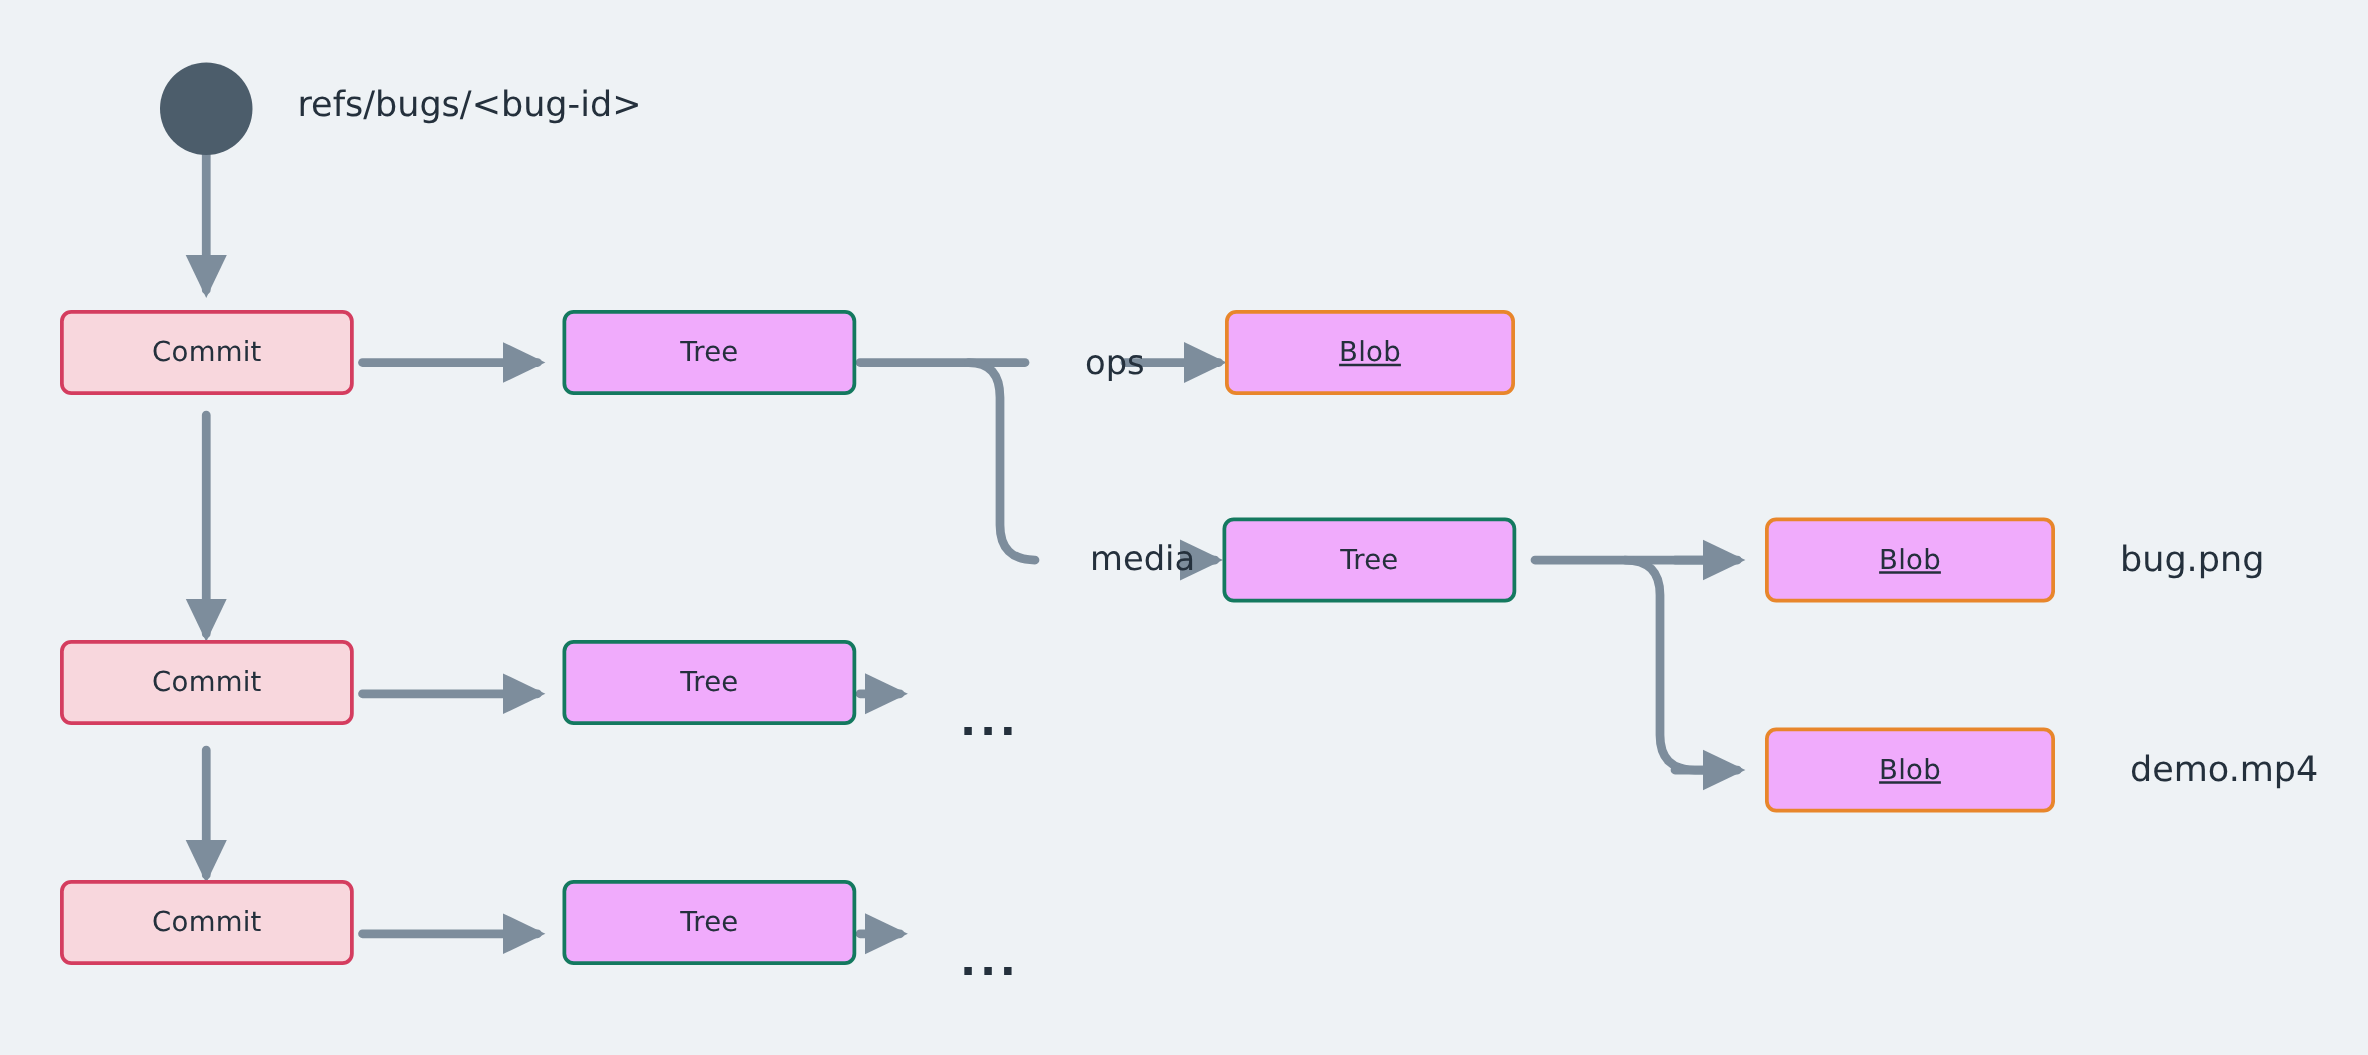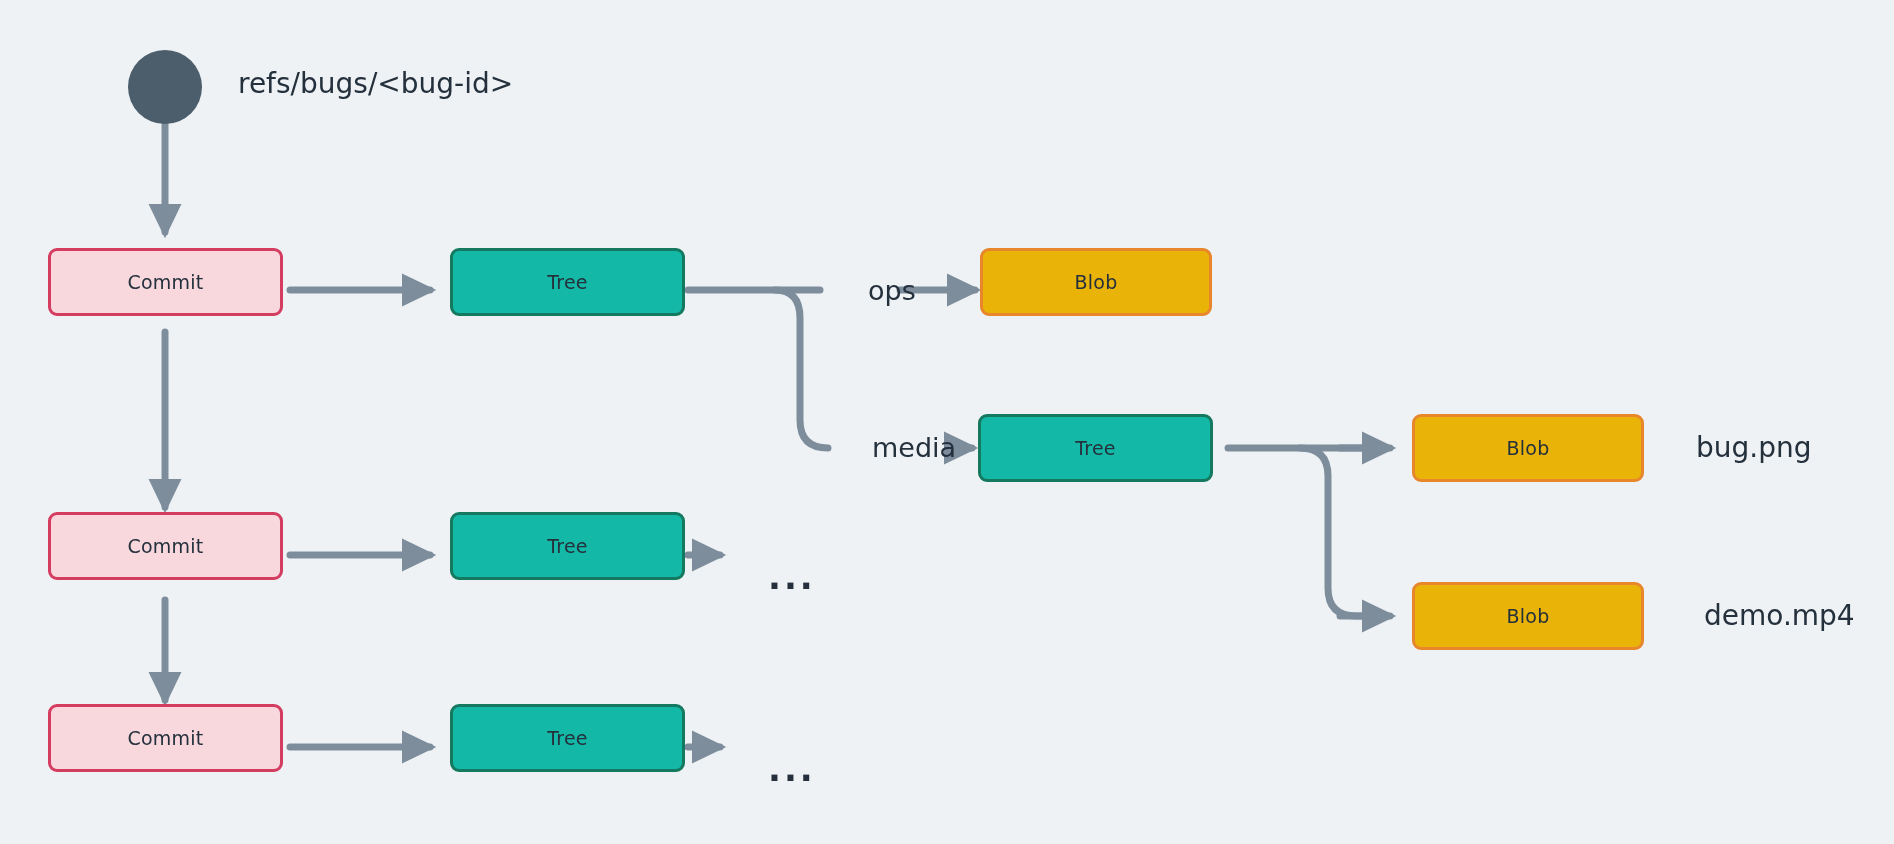--- a/index.html
+++ b/index.html
@@ -28,35 +28,36 @@
   }
   .node {
     position: absolute;
     box-sizing: border-box;
     display: flex;
     align-items: center;
     justify-content: center;
     border-radius: 9px;
     border-width: 3.5px;
     border-style: solid;
-    font-size: 19px;
+    font-size: 22px;
     letter-spacing: 0.2px;
     color: #24303c;
   }
   .node-commit {
     background: #f8d7dd;
     border-color: #d43d5f;
   }
   .node-tree {
-    background: #14b8a6;
+    background: #f0abfc;
     border-color: #14795f;
   }
   .node-blob {
-    background: #eab308;
+    background: #f0abfc;
     border-color: #e8862b;
+    text-decoration: underline;
   }
   .root-dot {
     position: absolute;
     border-radius: 50%;
     background: #4c5d6b;
   }
   .plain-label {
     position: absolute;
     font-size: 28px;
     color: #24303c;

